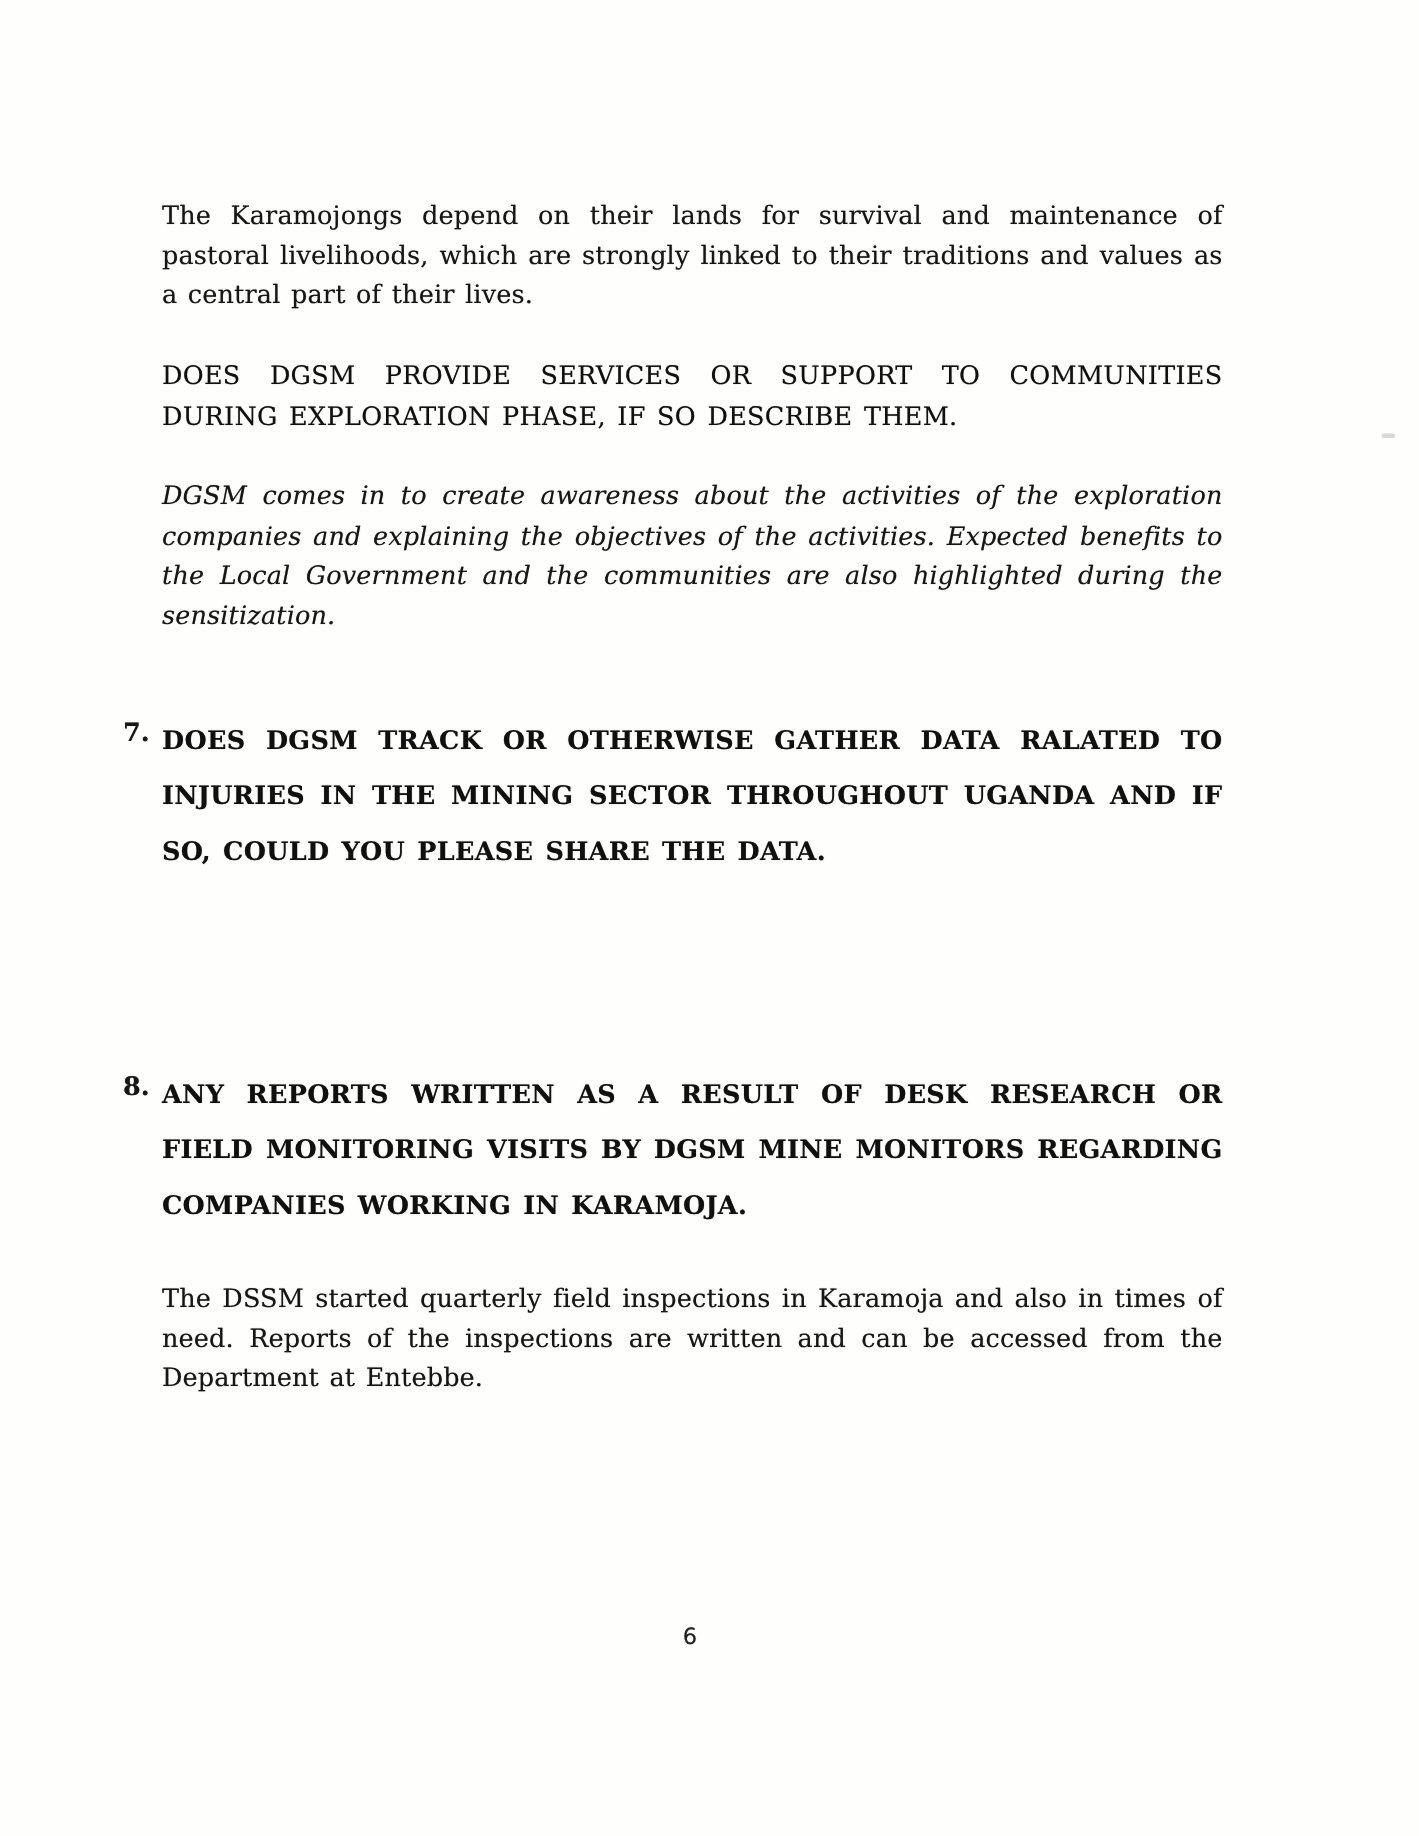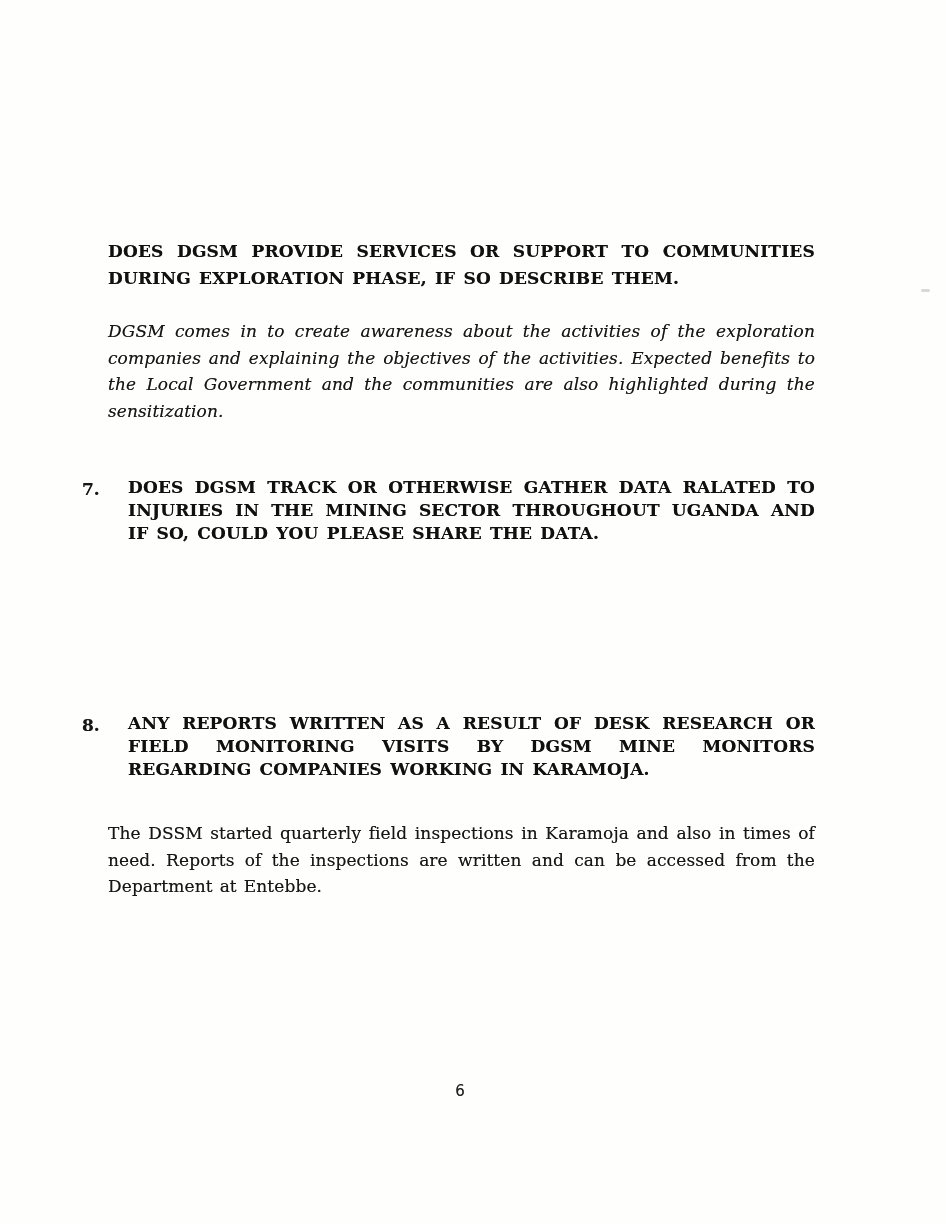--- a/index.html
+++ b/index.html
@@ -23,21 +23,21 @@
     width: 707px;
     font-size: 17px;
     line-height: 26.5px;
     text-align: justify;
     letter-spacing: 0.1px;
     word-spacing: 1.5px;
     margin: 0;
     text-shadow: 0 0 0.6px rgba(20,20,20,0.55);
   }
   .bold-heading {
-    font-weight: 700;
+    font-weight: 400;
     letter-spacing: 0.2px;
     word-spacing: 2px;
     color: #101010;
   }
   .numbered-item {
     position: absolute;
     left: 82px;
     width: 733px;
     display: flex;
     align-items: flex-start;
@@ -46,28 +46,27 @@
   .numbered-item .num {
     flex: 0 0 26px;
     font-size: 17px;
     line-height: 26.5px;
     font-weight: 700;
     text-shadow: 0 0 0.6px rgba(20,20,20,0.55);
   }
   .numbered-item .num-text {
     flex: 1 1 auto;
     font-size: 17px;
-    line-height: 23px;
+    line-height: 37px;
     text-align: justify;
     font-weight: 700;
     letter-spacing: 0.2px;
     word-spacing: 2px;
     color: #101010;
     text-shadow: 0 0 0.6px rgba(20,20,20,0.55);
-    margin-left: 20px;
   }
   .page-number {
     position: absolute;
     top: 1082px;
     left: 0;
     width: 920px;
     text-align: center;
     font-family: "DejaVu Sans", "Liberation Sans", sans-serif;
     font-size: 15px;
     color: #222;
@@ -82,27 +81,28 @@
     background: #d8d8d6;
     border-radius: 2px;
   }
   
   #para-karamojong  { top: 131px; }
   #heading-services { top: 238px; }
   #para-awareness   { top: 318px; font-style: italic; }
   #item-7           { top: 476px; }
   #para-injuries    { top: 581px; }
   #item-8           { top: 712px; }
-  #para-inspections { top: 820px; }
+  #para-inspections { top: 853px; }
 </style>
 </head>
 <body>
 
 <div class="page">
 
+  <p class="txt" id="para-karamojong">The Karamojongs depend on their lands for survival and maintenance of pastoral livelihoods, which are strongly linked to their traditions and values as a central part of their lives.</p>
 
   <p class="txt bold-heading" id="heading-services">DOES DGSM PROVIDE SERVICES OR SUPPORT TO COMMUNITIES DURING EXPLORATION PHASE, IF SO DESCRIBE THEM.</p>
 
   <p class="txt" id="para-awareness">DGSM comes in to create awareness about the activities of the exploration companies and explaining the objectives of the activities. Expected benefits to the Local Government and the communities are also highlighted during the sensitization.</p>
 
   <div class="numbered-item" id="item-7">
     <span class="num">7.</span>
     <span class="num-text">DOES DGSM TRACK OR OTHERWISE GATHER DATA RALATED TO INJURIES IN THE MINING SECTOR THROUGHOUT UGANDA AND IF SO, COULD YOU PLEASE SHARE THE DATA.</span>
   </div>
 

